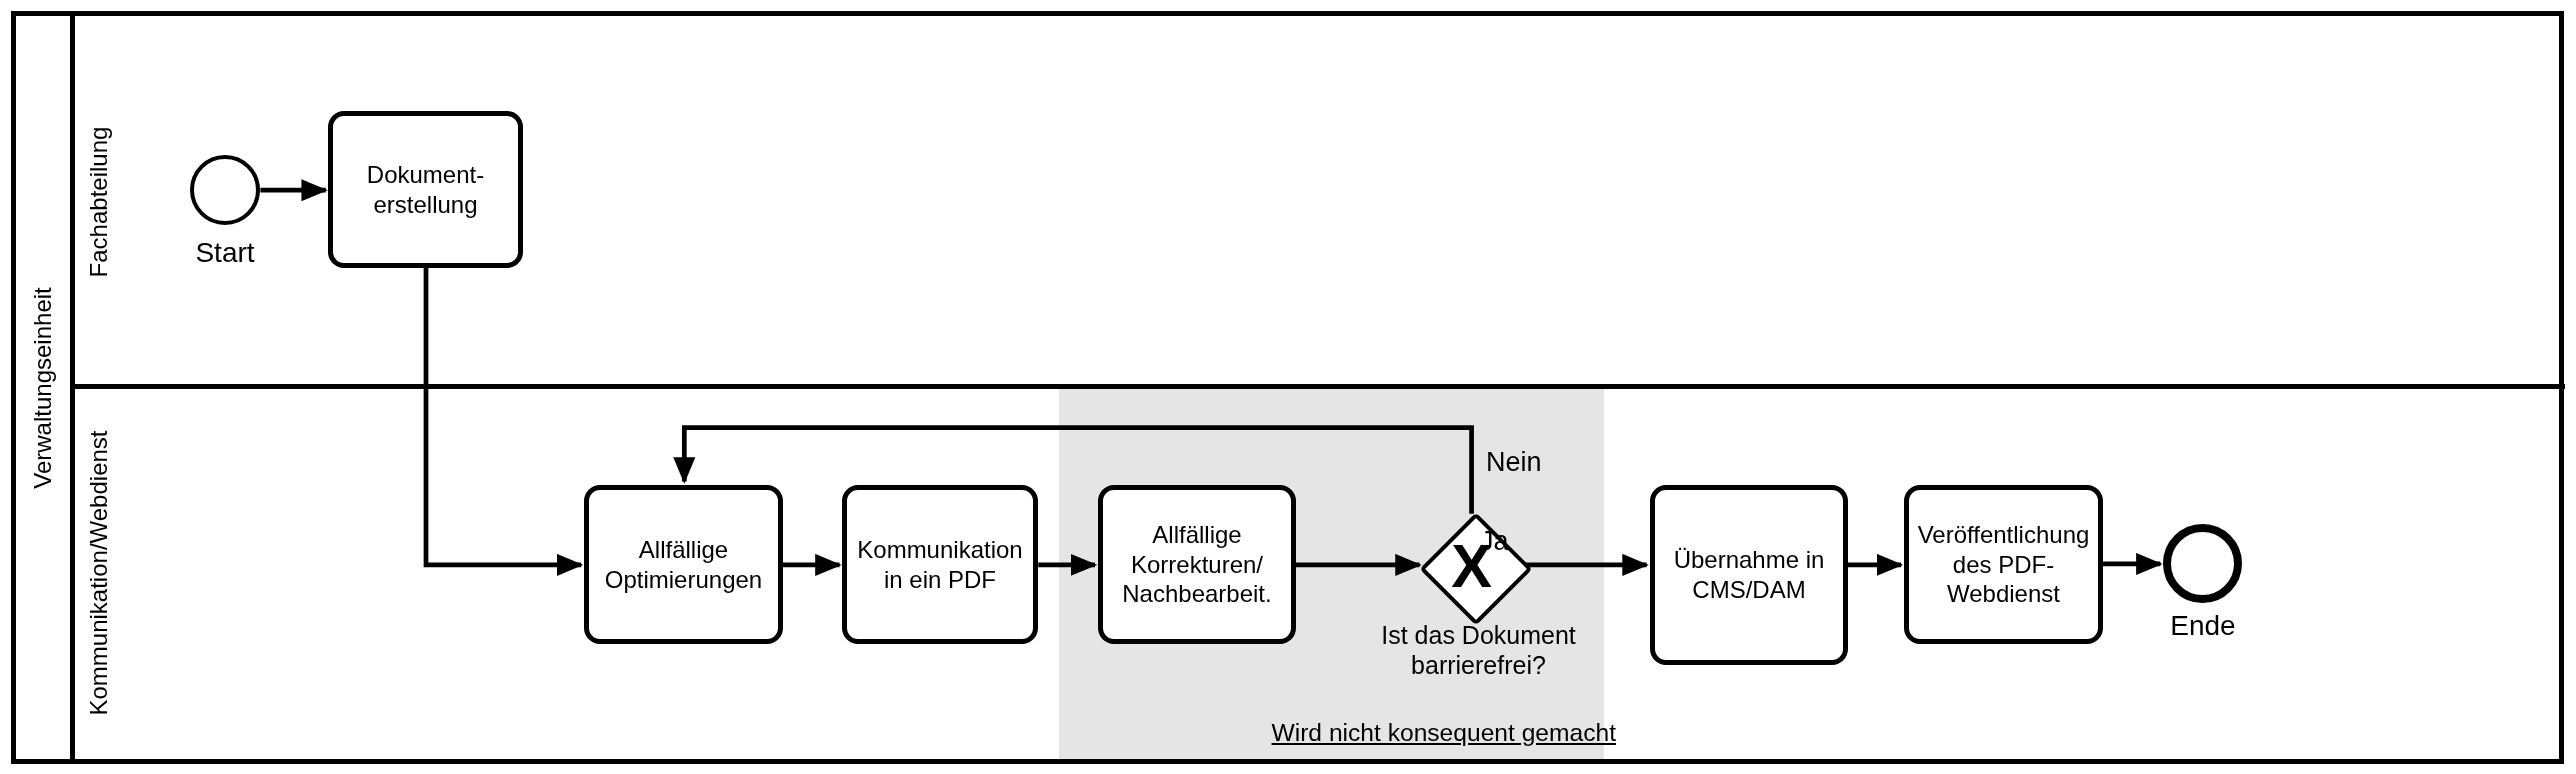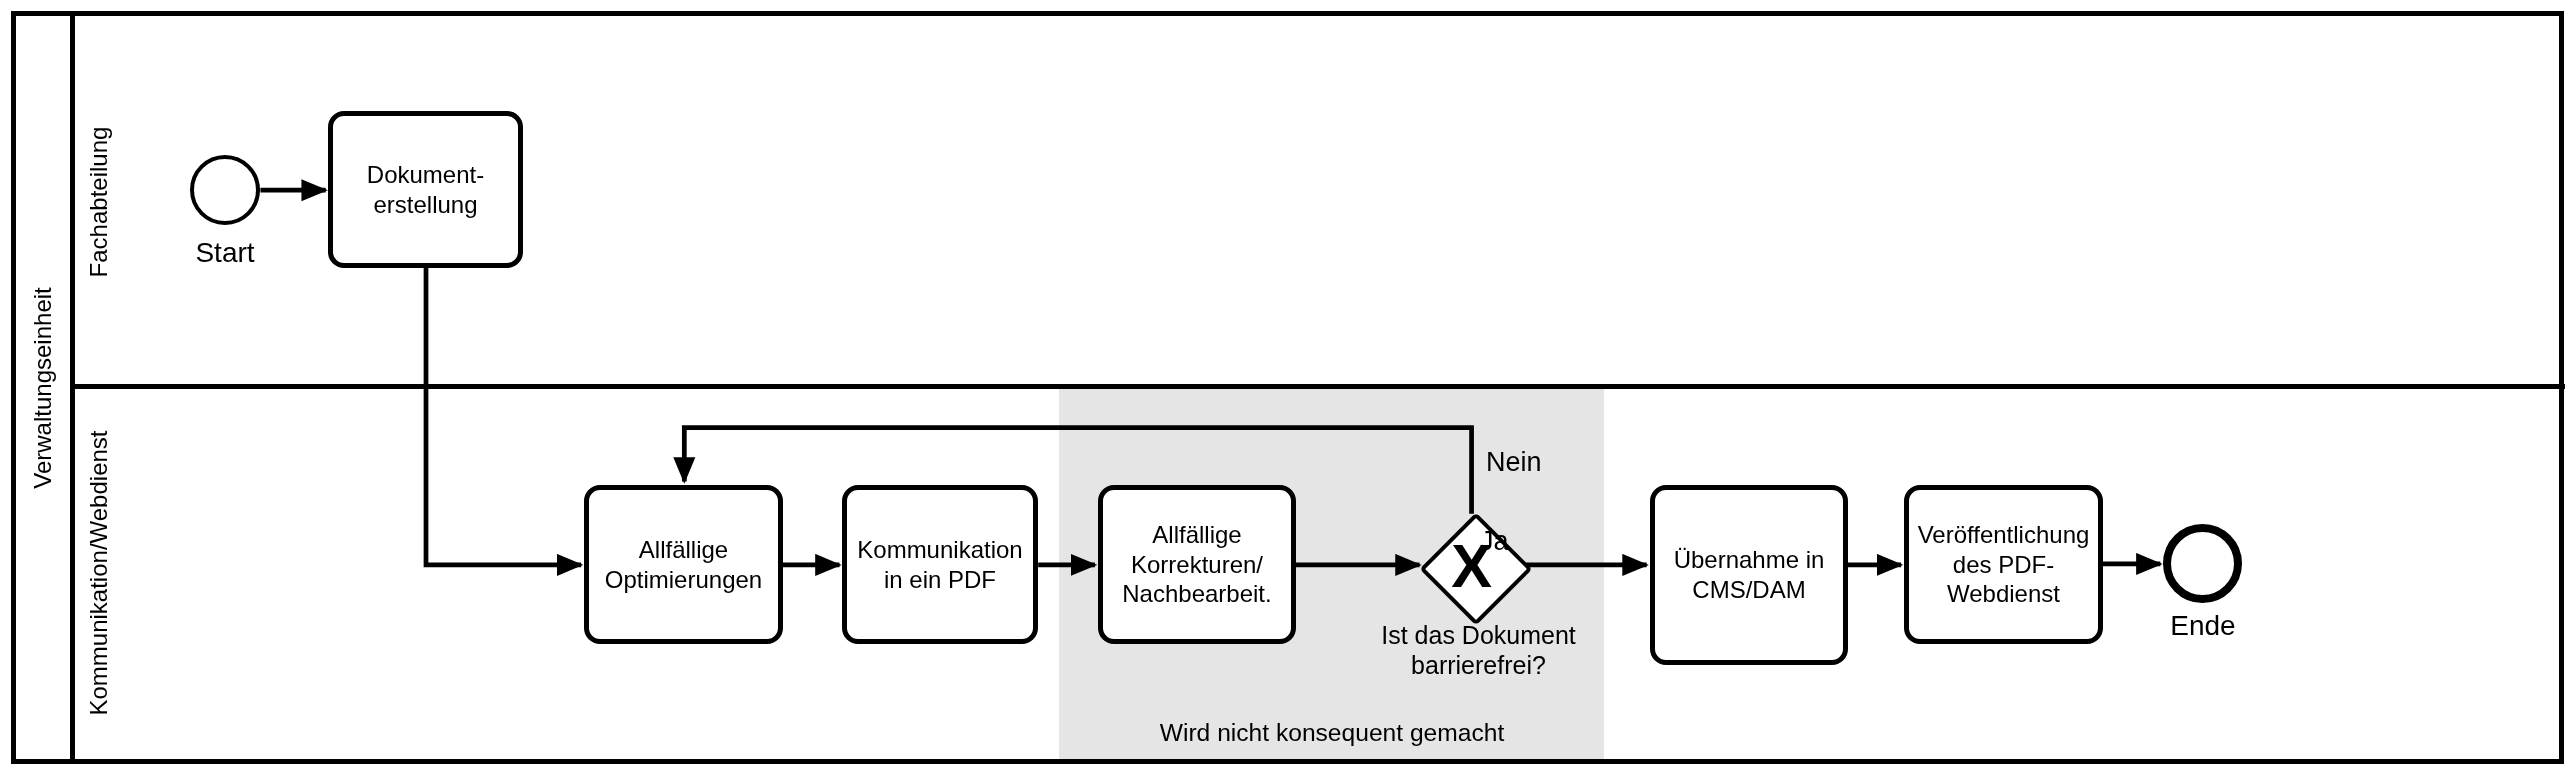--- a/index.html
+++ b/index.html
@@ -51,22 +51,23 @@
     font-size:61px; font-weight:800; line-height:1;
   }
   .gateway-question {
     position:absolute; left:1327px; top:620px; width:303px; text-align:center;
     font-size:25px; line-height:1.2; white-space:pre-line;
   }
   .edge-label { position:absolute; font-size:27px; white-space:nowrap; }
   .edge-label-nein { left:1486px; top:447px; }
   .edge-label-ja   { left:1480px; top:526px; }
   .annotation {
-    position:absolute; left:1048px; top:719px; width:568px; text-align:center;
+    position:absolute; left:1048px; top:719px; width:568px; text-align:right;
     font-size:24.6px;
+    text-decoration:underline;
   }
   .start-label { left:154px; top:237px; }
   .end-label   { left:2132px; top:610px; }
   .task-dokument       { left:328px;  top:111px; width:195px; height:157px; }
   .task-optimierungen  { left:584px;  top:485px; width:199px; height:159px; }
   .task-konvertierung  { left:842px;  top:485px; width:196px; height:159px; }
   .task-korrekturen    { left:1098px; top:485px; width:198px; height:159px; }
   .task-uebernahme     { left:1650px; top:485px; width:198px; height:180px; }
   .task-veroeff        { left:1904px; top:485px; width:199px; height:159px; }
 </style>

